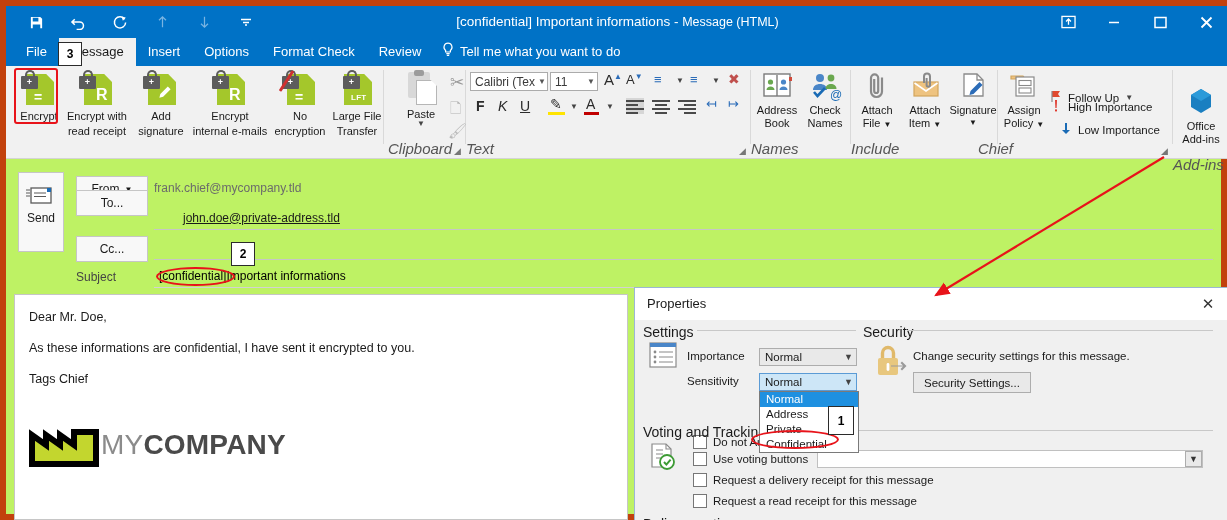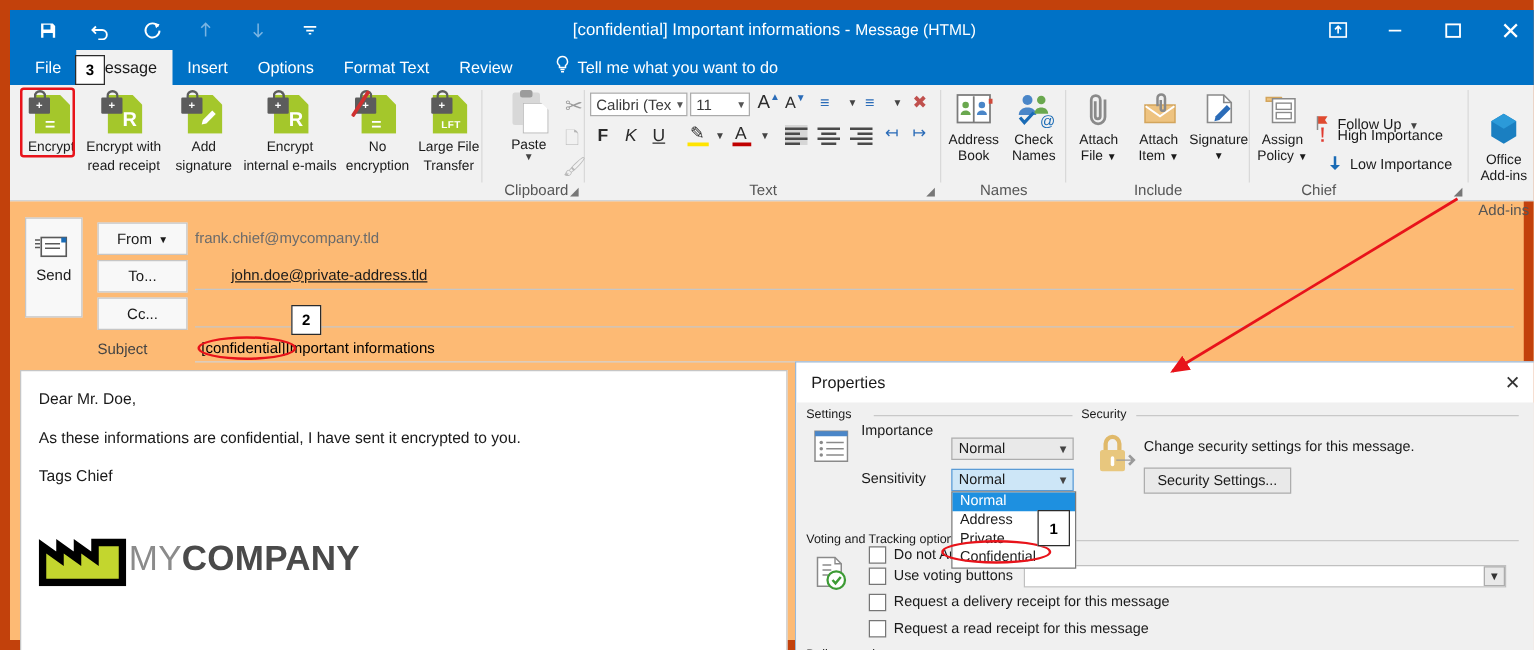--- a/index.html
+++ b/index.html
@@ -2,21 +2,21 @@
 <html><head>
 <meta charset="utf-8">
 <style>
   html,body{margin:0;padding:0;}
   body{
     width:1227px;height:520px;overflow:hidden;
     font-family:"Liberation Sans",sans-serif;
     background:#ffffff;
     -webkit-font-smoothing:antialiased;
   }
-  #app{position:relative;width:1227px;height:520px;border:8px solid #c2410c;box-sizing:border-box;background:#fdba74;}
+  #app{position:relative;width:1227px;height:520px;border:6px solid #c2410c;box-sizing:border-box;background:#bef264;}
 
   
   .titlebar{position:absolute;left:0;top:0;width:1223px;height:32px;background:#0072c6;}
   .qat{position:absolute;left:10px;top:0;height:32px;display:flex;align-items:center;gap:2px;}
   .qat .qbtn{width:40px;height:30px;display:flex;align-items:center;justify-content:center;color:#fff;font-size:17px;line-height:1;}
   .qat .qbtn.dim{color:#79b4e2;}
   .title-text{position:absolute;left:0;top:0;width:1223px;height:32px;line-height:32px;text-align:center;color:#fff;font-size:13.5px;white-space:nowrap;}
   .title-text .sub{font-size:12.5px;}
   .wbtns{position:absolute;right:0;top:0;height:32px;display:flex;align-items:center;}
   .wbtn{width:46px;height:32px;display:flex;align-items:center;justify-content:center;color:#fff;}
@@ -27,21 +27,21 @@
   .tabs{position:absolute;left:8px;top:0;height:28px;display:flex;align-items:flex-end;}
   .tab{height:28px;line-height:28px;padding:0 12px;color:#fff;font-size:13px;white-space:nowrap;}
   .tab.active{background:#f1f1f1;color:#1a1a1a;}
   .tellme{position:absolute;left:436px;top:0;height:28px;line-height:28px;color:#fff;font-size:13px;white-space:nowrap;display:flex;align-items:center;gap:6px;}
   .bulb{font-size:14px;}
 
   
   .ribbon{position:absolute;left:0;top:60px;width:1223px;height:92px;background:#f1f1f1;border-bottom:1px solid #d4d4d4;}
   .rgroup{position:absolute;top:0;height:92px;}
   .rgroup .gsep{position:absolute;right:0;top:4px;bottom:14px;width:1px;background:#d9d9d9;}
-  .glabel{position:absolute;bottom:1px;width:100%;text-align:center;font-size:12px;color:#555;}
+  .glabel{position:absolute;bottom:1px;width:100%;font-size:15px;color:#555;font-style:italic;}
   .bigbtn{position:absolute;top:2px;width:62px;text-align:center;cursor:default;}
   .bigbtn .lbl{font-size:11px;color:#1a1a1a;line-height:12.5px;margin-top:2px;}
 
   
   .encicon{width:38px;height:38px;margin:2px auto 0;position:relative;}
   .encdoc{position:absolute;left:6px;top:4px;width:28px;height:31px;background:#a4c72b;
           clip-path:polygon(0 0,72% 0,100% 26%,100% 100%,0 100%);}
   .enclock{position:absolute;left:1px;top:0px;width:17px;height:19px;}
   .enclock .body{position:absolute;left:0;top:6px;width:17px;height:13px;background:#5c5c5c;border-radius:1px;}
   .enclock .shackle{position:absolute;left:3.5px;top:0px;width:10px;height:10px;border:2.5px solid #5c5c5c;border-bottom:none;border-radius:6px 6px 0 0;box-sizing:border-box;}
@@ -105,21 +105,21 @@
   .logotext{font-size:28px;letter-spacing:.2px;}
   .logotext .a{color:#8b8b8b;}
   .logotext .b{color:#4a4a4a;font-weight:bold;}
 
   
   .propdlg{position:absolute;left:628px;top:281px;width:594px;height:236px;background:#fff;border:1px solid #9bb7d4;box-sizing:border-box;}
   .propttl{position:absolute;left:0;top:0;width:100%;height:32px;}
   .propttl .t{position:absolute;left:12px;top:8px;font-size:13px;color:#1a1a1a;}
   .propclose{position:absolute;right:8px;top:6px;width:22px;height:20px;display:flex;align-items:center;justify-content:center;font-size:15px;color:#333;}
   .propbody{position:absolute;left:0;top:32px;width:100%;bottom:0;background:#f0f0f0;}
-  .grp{position:absolute;font-size:10px;color:#1a1a1a;}
+  .grp{position:absolute;font-size:14px;color:#1a1a1a;}
   .grpline{position:absolute;height:1px;background:#c8c8c8;}
   .fieldlbl{position:absolute;font-size:11.5px;color:#1a1a1a;}
   .combo{position:absolute;height:18px;border:1px solid #adadad;background:#e9e9e9;box-sizing:border-box;
          display:flex;align-items:center;padding:0 3px 0 5px;font-size:11.5px;color:#1a1a1a;}
   .combo .cv{flex:1;white-space:nowrap;overflow:hidden;}
   .combo .cc{font-size:9px;color:#444;}
   .combo.open{background:#cde6f7;border-color:#5b9bd5;}
   .ddlist{position:absolute;background:#fff;border:1px solid #7a7a7a;z-index:40;}
   .ddopt{height:15px;line-height:15px;padding-left:6px;font-size:11.5px;color:#1a1a1a;white-space:nowrap;}
   .ddopt.sel{background:#1e90e0;color:#fff;}
@@ -206,21 +206,21 @@
       </div>
     </div>
   </div>
 
   <div class="tabstrip">
     <div class="tabs">
       <div class="tab">File</div>
       <div class="tab active">Message</div>
       <div class="tab">Insert</div>
       <div class="tab">Options</div>
-      <div class="tab">Format Text</div>
+      <div class="tab">Format Check</div>
       <div class="tab">Review</div>
     </div>
     <div class="tellme">
       <span class="bulb">
         <svg width="12" height="15" viewBox="0 0 12 15">
             <path fill="none" stroke="#fff" stroke-width="1.2" d="M6 1.2a4 4 0 0 0-2.4 7.2v1.6h4.8V8.4A4 4 0 0 0 6 1.2zM4.3 11.6h3.4M4.8 13.4h2.4"></path>
           </svg>
       </span>
       <span>Tell me what you want to do</span>
     </div>
@@ -524,21 +524,21 @@
     </div>
     <div class="lbl">Send</div>
   </div>
 
   <div class="fbtn" style="top:170px;">
     <span>From</span>
     <span style="font-size:8px">▼</span>
   </div>
   <div class="fval" style="top:170px;color:#6b6b6b;">frank.chief@mycompany.tld</div>
 
-  <div class="fbtn" style="top:200px;">
+  <div class="fbtn" style="top:184px;">
     <span>To...</span>
   </div>
   <div class="fline" style="top:200px;">
     <span class="recip">john.doe@private-address.tld</span>
   </div>
 
   <div class="fbtn" style="top:230px;">
     <span>Cc...</span>
   </div>
   <div class="fline" style="top:230px;">
@@ -581,21 +581,21 @@
         <svg viewBox="0 0 28 26">
             <rect x="1" y="1" width="26" height="24" fill="#fff" stroke="#8a8a8a" stroke-width="1.2"></rect>
             <rect x="1" y="1" width="26" height="4" fill="#4a86c8"></rect>
             <circle cx="6" cy="10" r="1.4" fill="#8a8a8a"></circle>
             <circle cx="6" cy="15" r="1.4" fill="#8a8a8a"></circle>
             <circle cx="6" cy="20" r="1.4" fill="#8a8a8a"></circle>
             <path stroke="#8a8a8a" stroke-width="1.2" d="M10 10h14M10 15h14M10 20h14"></path>
           </svg>
       </div>
 
-      <div class="fieldlbl" style="left:52px;top:17px;">Importance</div>
+      <div class="fieldlbl" style="left:52px;top:30px;">Importance</div>
       <div class="combo" style="left:124px;top:28px;width:98px;">
         <span class="cv">Normal</span>
         <span class="cc">▼</span>
       </div>
 
       <div class="fieldlbl" style="left:52px;top:55px;">Sensitivity</div>
       <div class="combo open" style="left:124px;top:53px;width:98px;">
         <span class="cv">Normal</span>
         <span class="cc">▼</span>
       </div>

